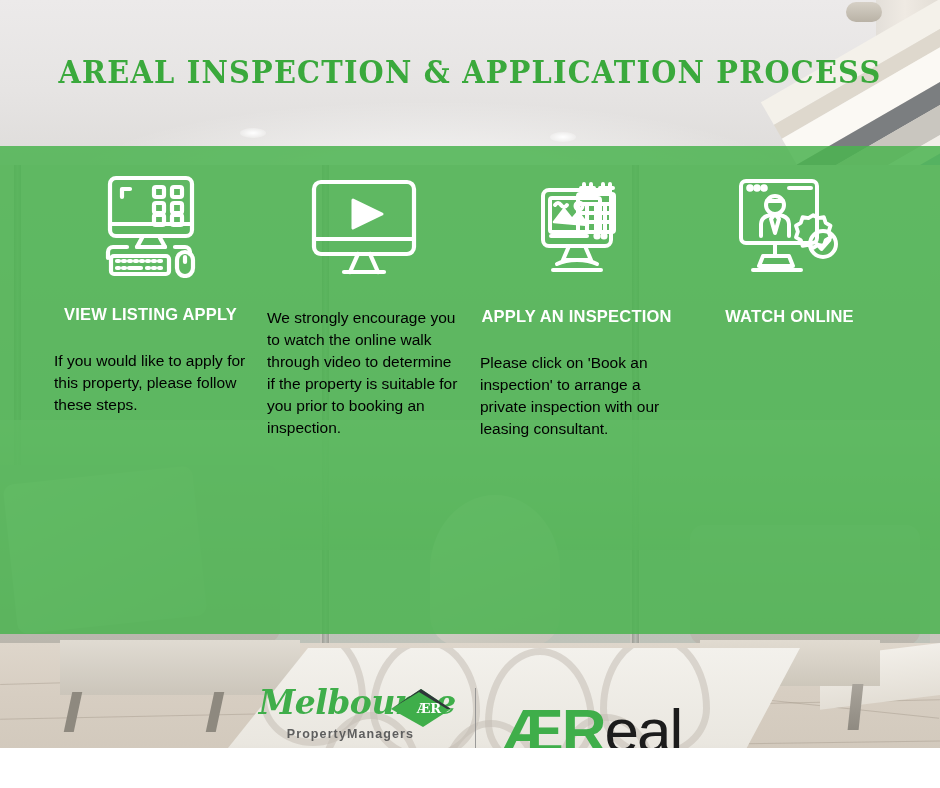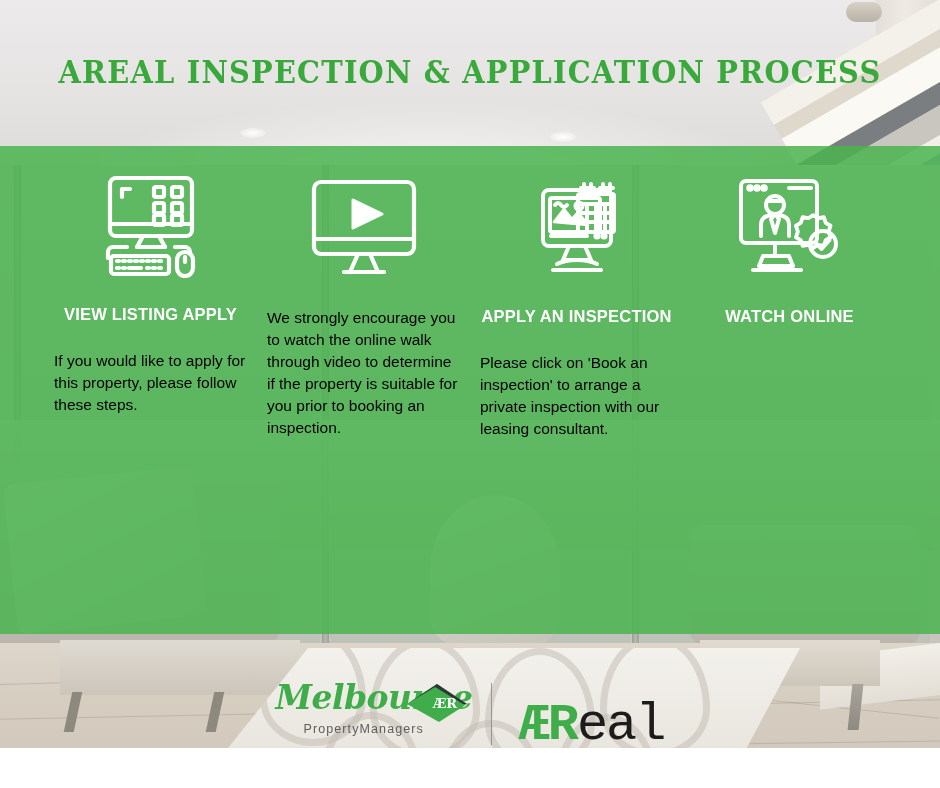--- a/index.html
+++ b/index.html
@@ -227,35 +227,35 @@
     font-size: 33px;
     color: #3fae4a;
     letter-spacing: -.5px;
   }
   .mpm-sub {
     position: absolute;
     left: 28px; top: 46px;
     font-size: 12.5px;
     letter-spacing: 1.1px;
     color: #5e5e5e;
-    font-weight: 400;
+    font-weight: 700;
   }
   .mpm-roof {
     position: absolute;
     right: -4px; top: 6px;
     width: 64px; height: 40px;
   }
   .divider {
     width: 1px; height: 62px;
     background: #8c8c8c;
     opacity: .85;
   }
   .logo-areal {
-    font-family: Liberation Mono, monospace;
-    font-size: 52px;
+    font-family: Liberation Sans, sans-serif;
+    font-size: 62px;
     line-height: 1;
     letter-spacing: -2px;
     white-space: nowrap;
     margin-top: 24px;
   }
   .areal-ar { color: #3fae4a; font-weight: bold; }
   .areal-eal { color: #1c1c1c; }
 </style>
 </head>
 <body>

